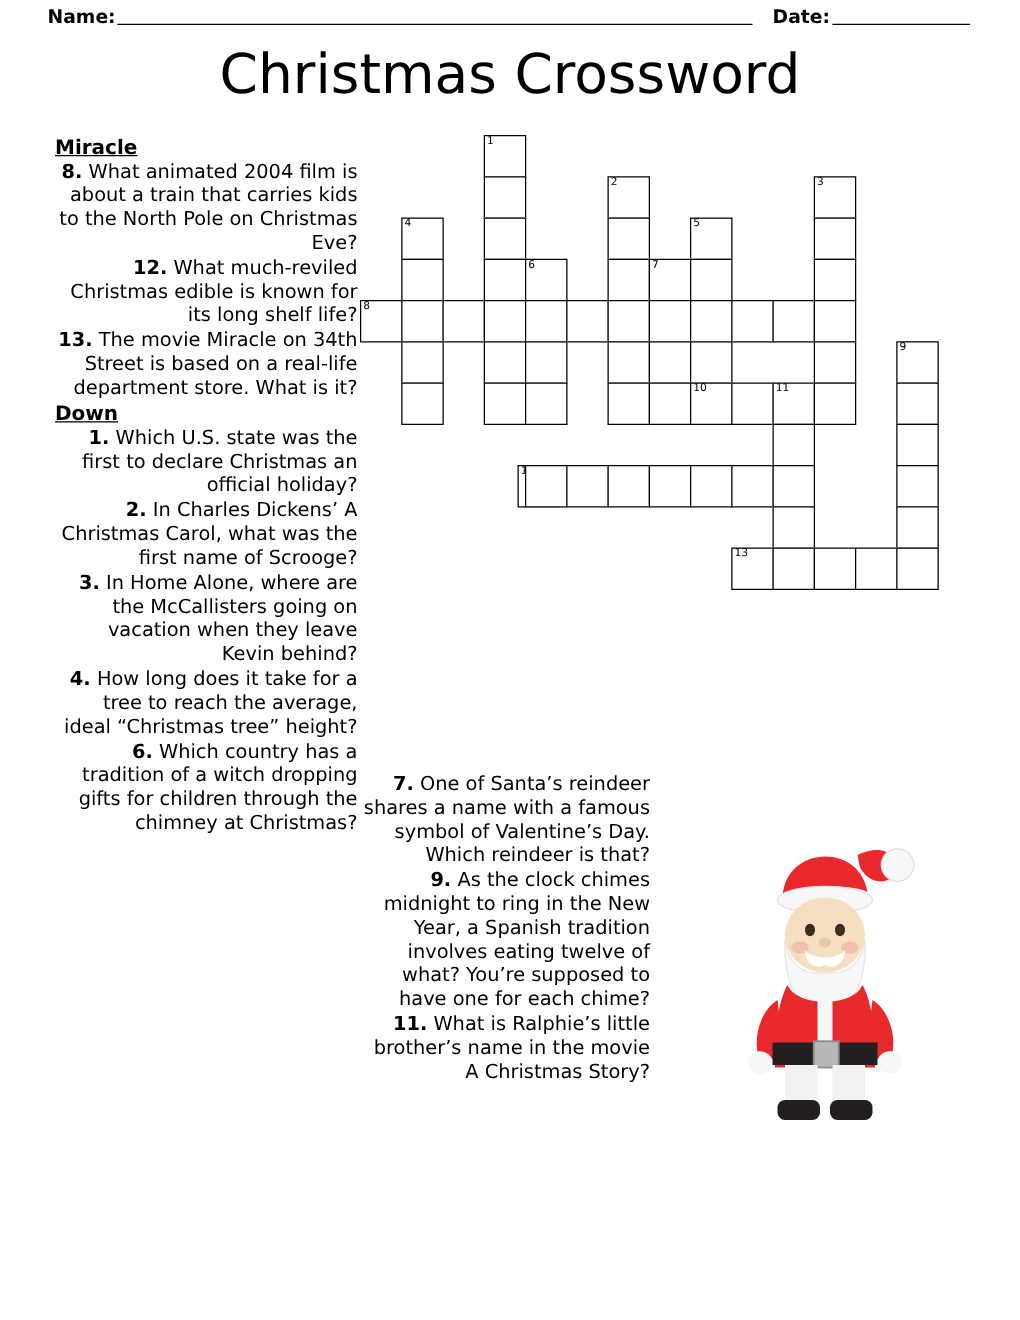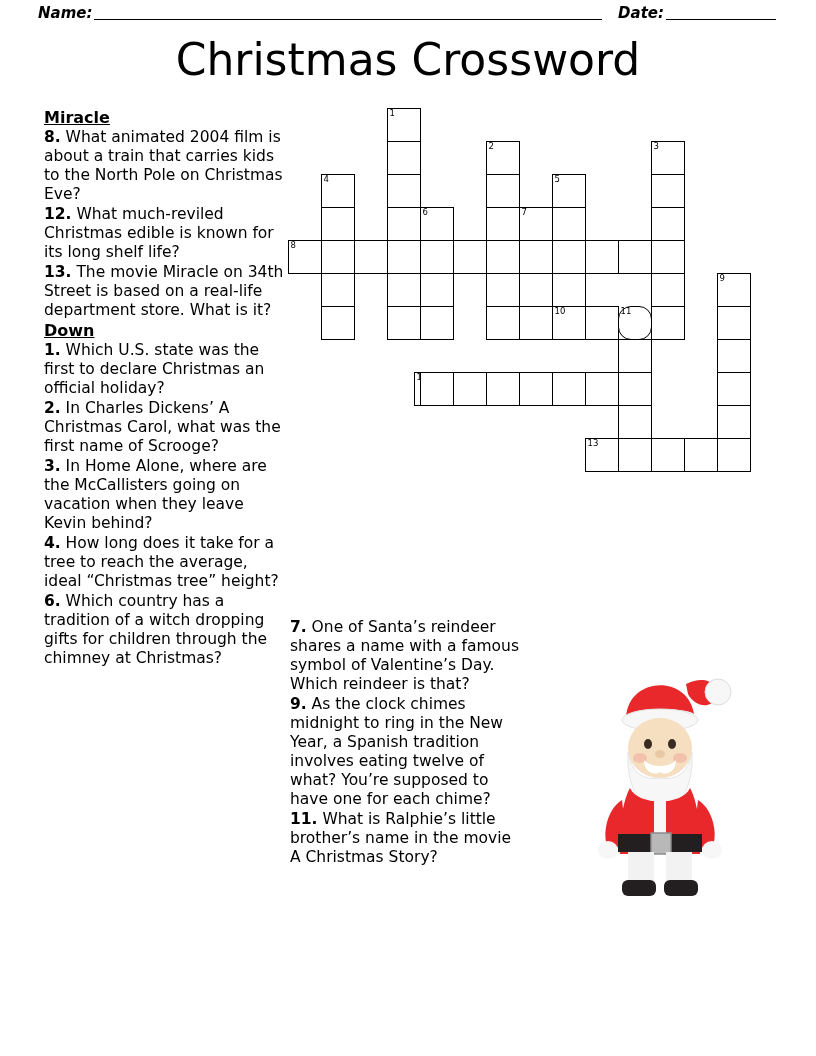--- a/index.html
+++ b/index.html
@@ -27,21 +27,20 @@
     top: 0px;
     width: 740px;
     height: 26px;
     display: flex;
     align-items: center;
     font-size: 15px;
     font-weight: bold;
   }
   .nd-label {
     white-space: nowrap;
-    font-style: italic;
   }
   .nd-line {
     flex: 1 1 auto;
     border-bottom: 1.5px solid #000;
     margin: 0 2px;
     height: 13px;
   }
   .nd-line.short {
     flex: 0 0 110px;
   }
@@ -77,20 +76,21 @@
     margin-top: 22px;
   }
   .section-head {
     font-weight: bold;
     text-decoration: underline;
     font-size: 16px;
     margin-bottom: 1px;
   }
   .clue {
     margin: 0 0 1px 0;
+    text-align: right;
   }
   .clue .num {
     font-weight: bold;
   }
 
   
   #grid {
     position: absolute;
     left: 288px;
     top: 108px;
@@ -218,21 +218,21 @@
       </div>
       <div class="cell" style="left: 33px; top: 198px;"></div>
       <div class="cell" style="left: 99px; top: 198px;"></div>
       <div class="cell" style="left: 132px; top: 198px;"></div>
       <div class="cell" style="left: 198px; top: 198px;"></div>
       <div class="cell" style="left: 231px; top: 198px;"></div>
       <div class="cell" style="left: 264px; top: 198px;">
         <span class="cnum">10</span>
       </div>
       <div class="cell" style="left: 297px; top: 198px;"></div>
-      <div class="cell" style="left: 330px; top: 198px; border-radius: 13px;">
+      <div class="cell" style="left: 330px; top: 198px;">
         <span class="cnum">11</span>
       </div>
       <div class="cell" style="left: 363px; top: 198px;"></div>
       <div class="cell" style="left: 429px; top: 198px;"></div>
       <div class="cell" style="left: 330px; top: 231px;"></div>
       <div class="cell" style="left: 429px; top: 231px;"></div>
       <div class="cell" style="left: 99px; top: 264px; margin-left: 27px;">
         <span class="cnum">12</span>
       </div>
       <div class="cell" style="left: 132px; top: 264px;"></div>

